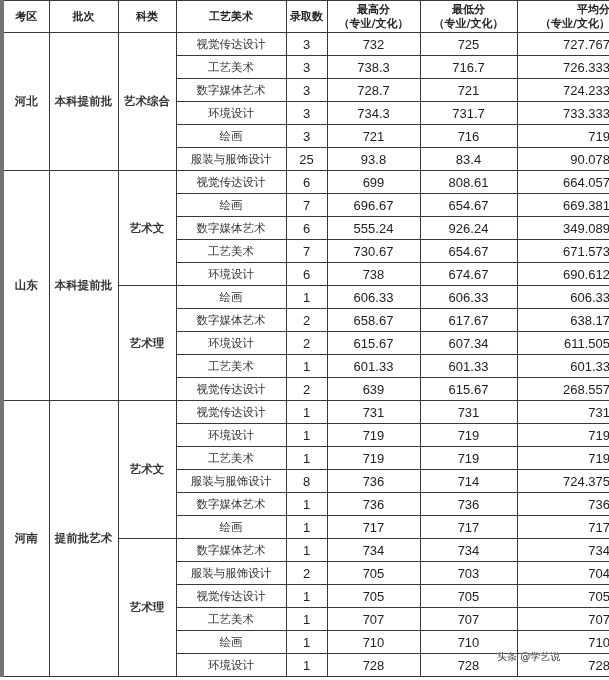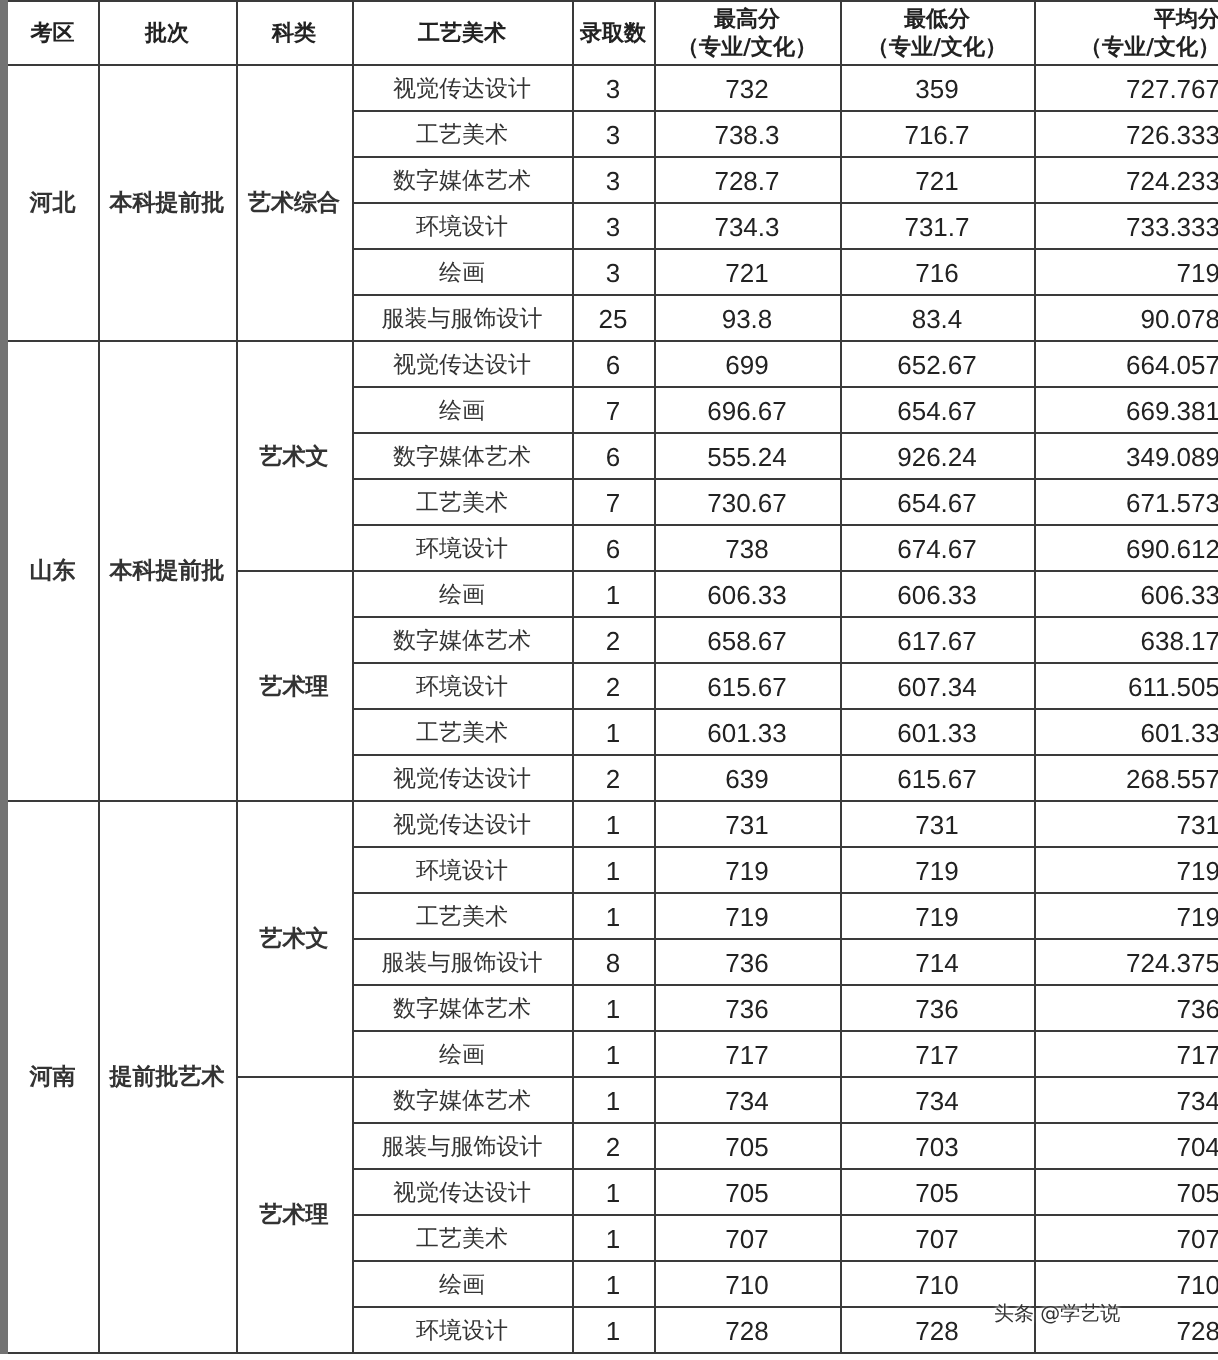--- a/index.html
+++ b/index.html
@@ -82,21 +82,21 @@
       </tr>
     </thead>
     <tbody id="tbody">
         <tr>
           <td class="group outer-left" rowspan="6">河北</td>
           <td class="group" rowspan="6">本科提前批</td>
           <td class="group" rowspan="6">艺术综合</td>
           <td class="major">视觉传达设计</td>
           <td class="num">3</td>
           <td class="num">732</td>
-          <td class="num">359</td>
+          <td class="num">725</td>
           <td class="num outer-right">727.767</td>
         </tr>
         <tr>
           <td class="major">工艺美术</td>
           <td class="num">3</td>
           <td class="num">738.3</td>
           <td class="num">716.7</td>
           <td class="num outer-right">726.333</td>
         </tr>
         <tr>
@@ -127,21 +127,21 @@
           <td class="num">83.4</td>
           <td class="num outer-right">90.078</td>
         </tr>
         <tr>
           <td class="group outer-left" rowspan="10">山东</td>
           <td class="group" rowspan="10">本科提前批</td>
           <td class="group" rowspan="5">艺术文</td>
           <td class="major">视觉传达设计</td>
           <td class="num">6</td>
           <td class="num">699</td>
-          <td class="num">652.67</td>
+          <td class="num">808.61</td>
           <td class="num outer-right">664.057</td>
         </tr>
         <tr>
           <td class="major">绘画</td>
           <td class="num">7</td>
           <td class="num">696.67</td>
           <td class="num">654.67</td>
           <td class="num outer-right">669.381</td>
         </tr>
         <tr>

